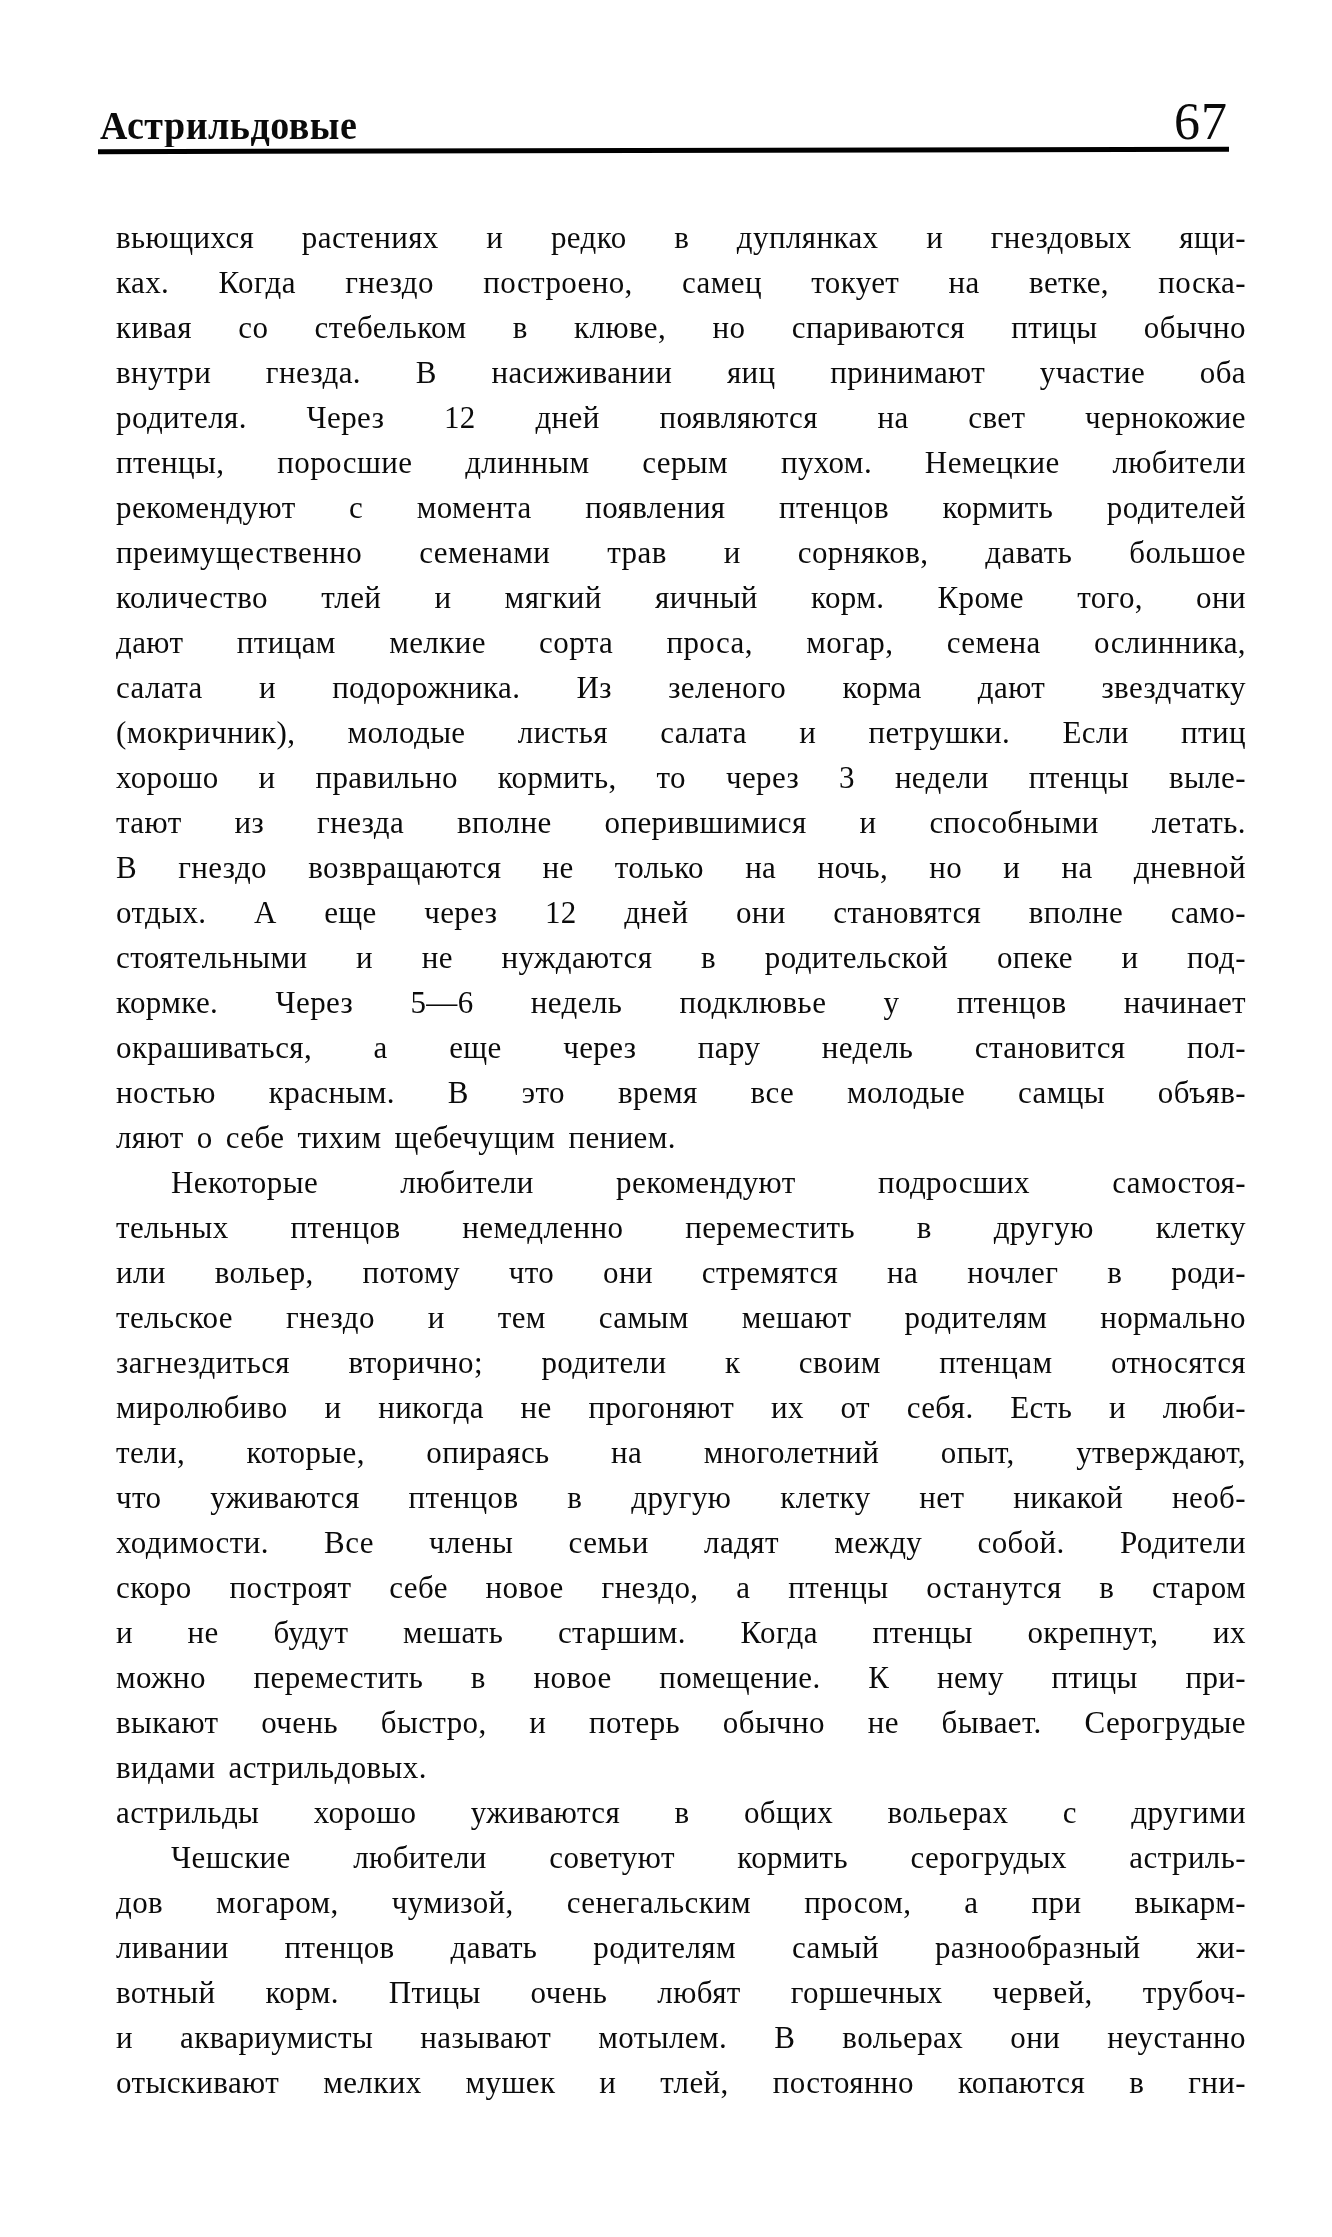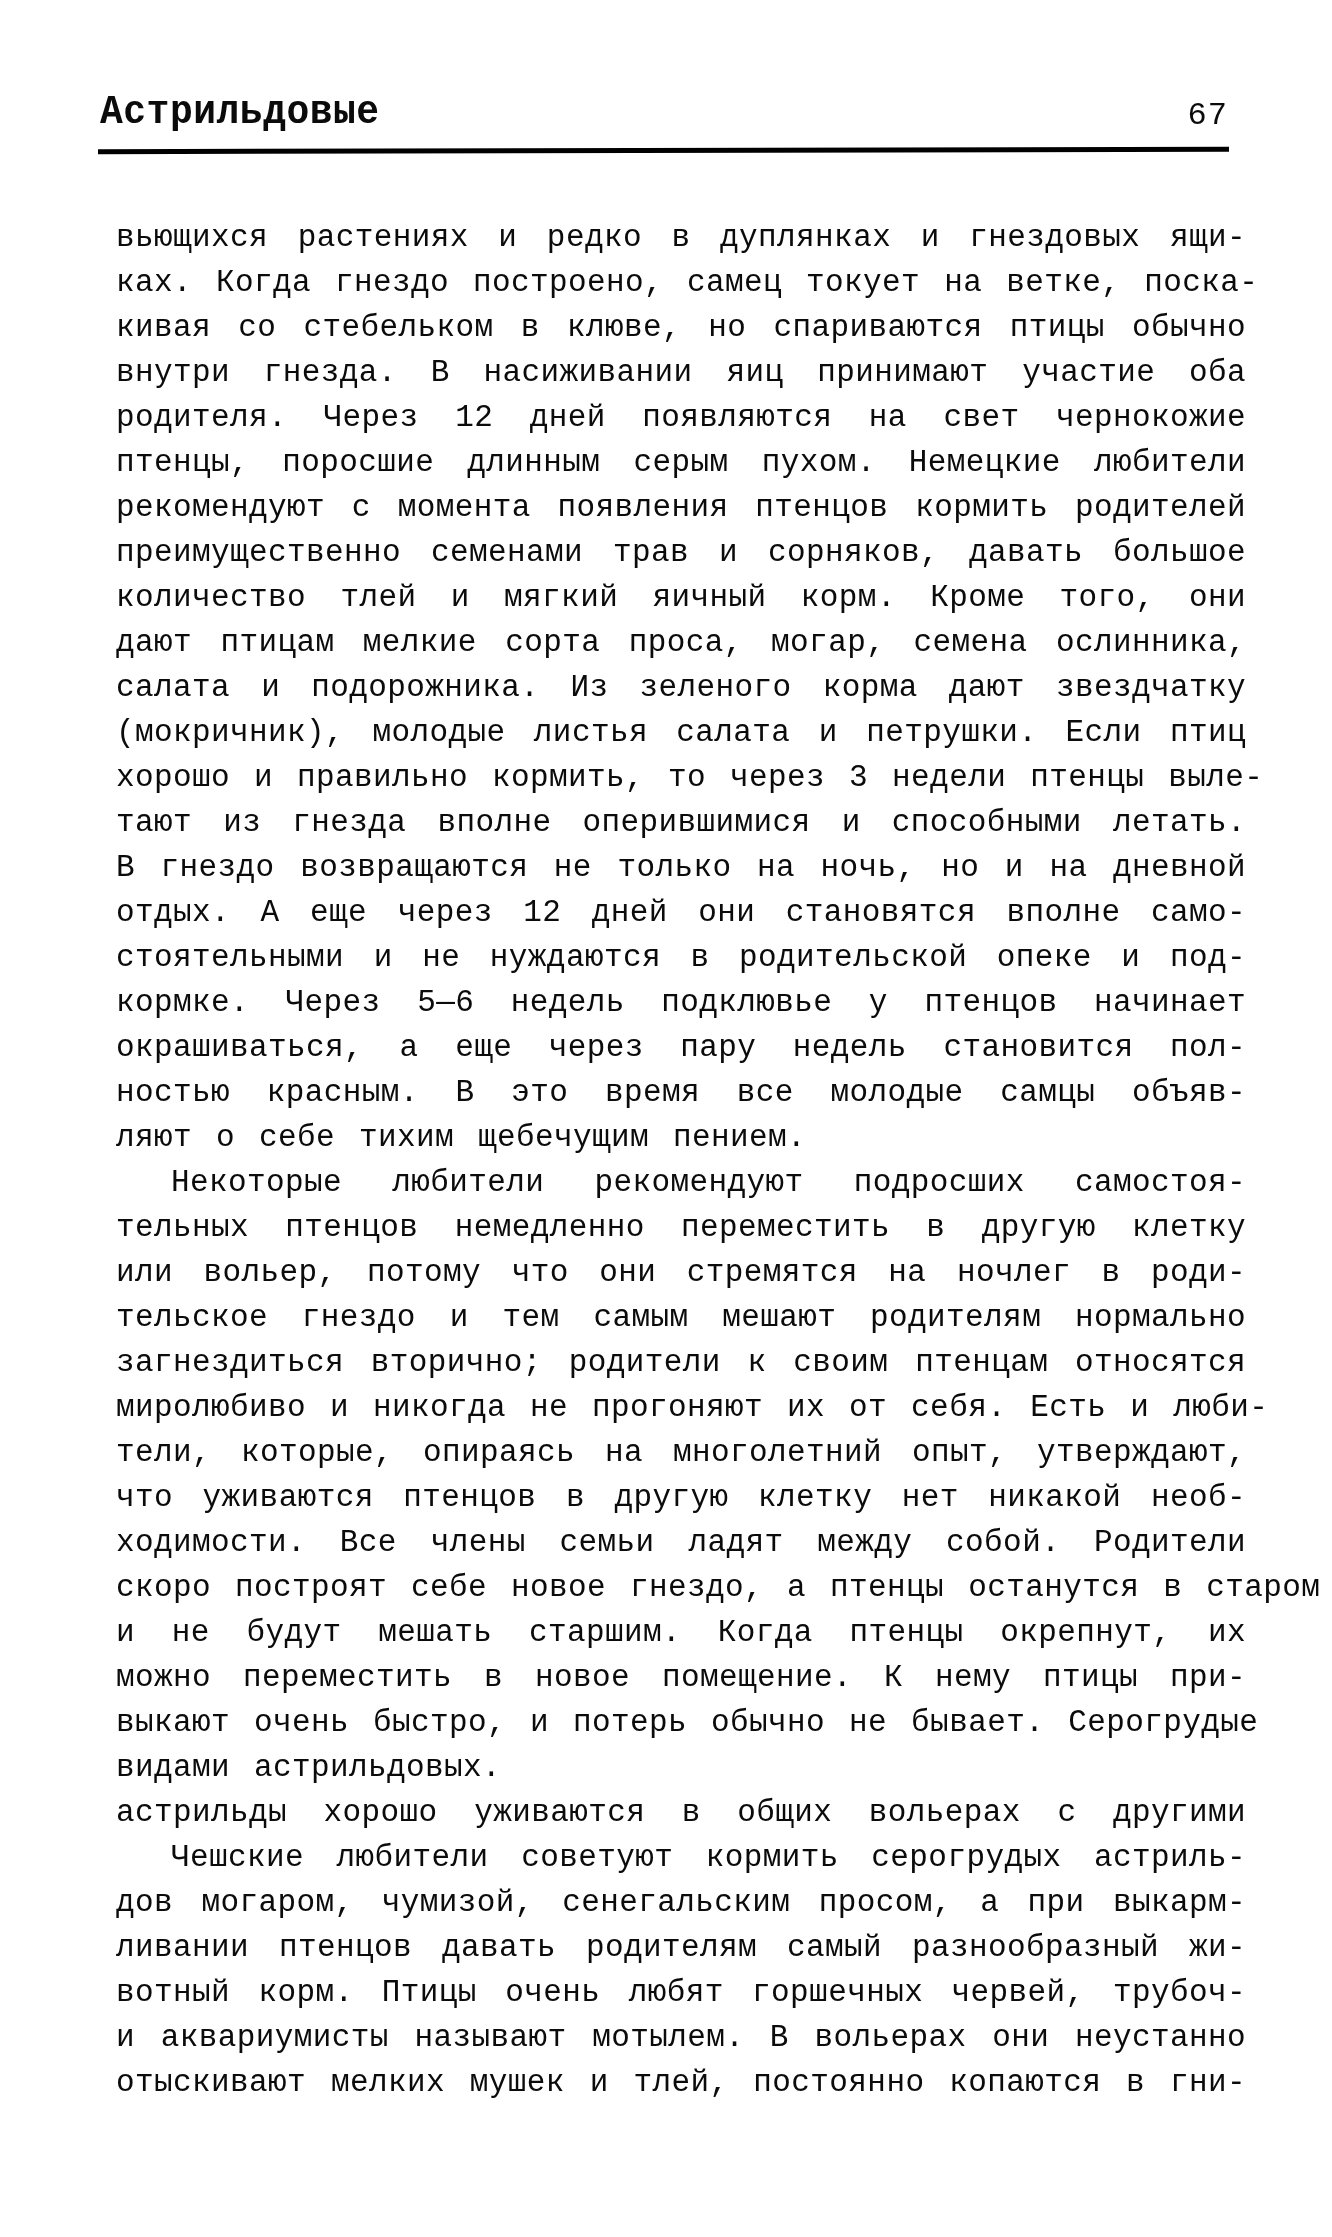--- a/index.html
+++ b/index.html
@@ -5,42 +5,42 @@
   html, body {
     margin: 0;
     padding: 0;
     background: #ffffff;
   }
   .page {
     position: relative;
     width: 1332px;
     height: 2237px;
     background: #ffffff;
-    font-family: Liberation Mono, monospace;
+    font-family: Liberation Serif, serif;
     color: #0b0b0b;
     overflow: hidden;
   }
   .header-row {
     position: absolute;
     left: 100px;
     top: 92px;
     width: 1128px;
     display: flex;
     justify-content: space-between;
     align-items: baseline;
   }
   .running-title {
     font-size: 38px;
     font-weight: bold;
     letter-spacing: 0.5px;
     transform: scaleY(1.05);
     transform-origin: left bottom;
   }
   .page-number {
-    font-size: 32px;
+    font-size: 52px;
     font-weight: normal;
     letter-spacing: 1px;
   }
   .header-rule {
     position: absolute;
     left: 98px;
     top: 148px;
     width: 1131px;
     height: 5px;
     background: #000000;

